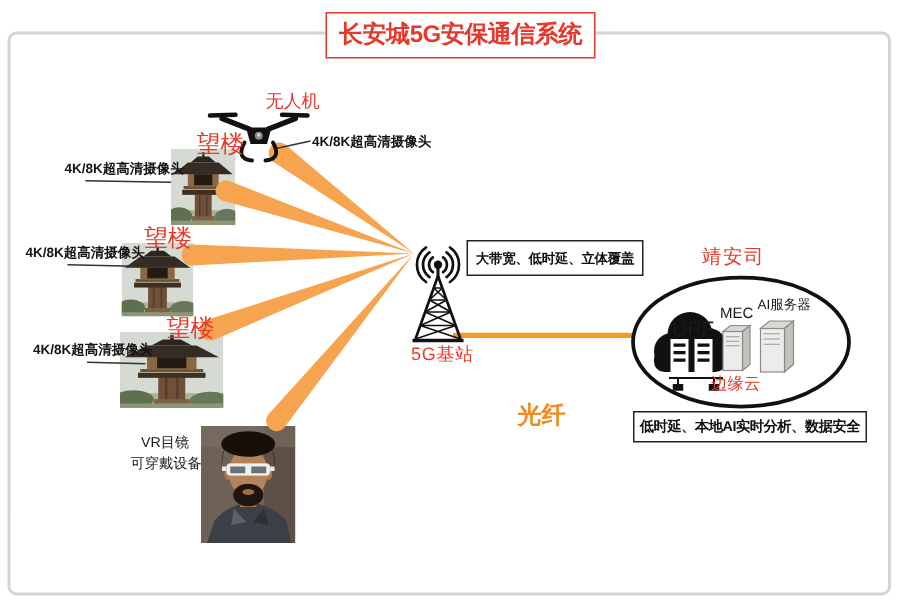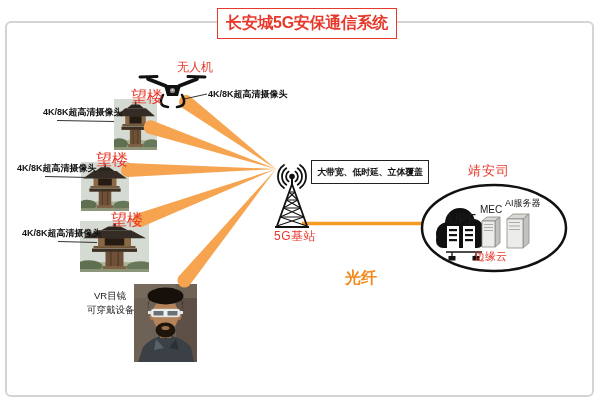--- a/index.html
+++ b/index.html
@@ -263,14 +263,15 @@
   <div id="mimo-box" class="abs">
     <div id="mimo-line2">大带宽、低时延、立体覆盖</div>
   </div>
 
   <div id="cloud-title" class="abs lbl red">靖安司</div>
   <div id="upf-label" class="abs lbl">UPF</div>
   <div id="mec-label" class="abs lbl">MEC</div>
   <div id="ai-label" class="abs lbl">AI服务器</div>
   <div id="edge-label" class="abs lbl red">边缘云</div>
 
+  <div id="benefit-box" class="abs">低时延、本地AI实时分析、数据安全</div>
 
 </div>
 
 </body></html>

